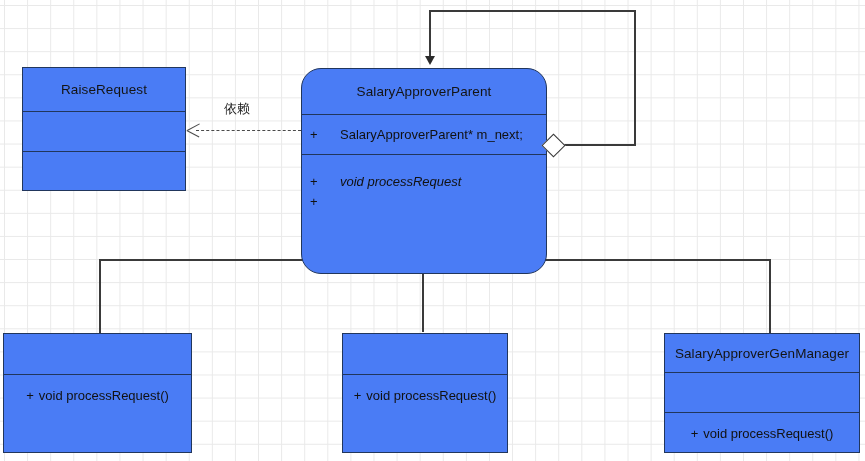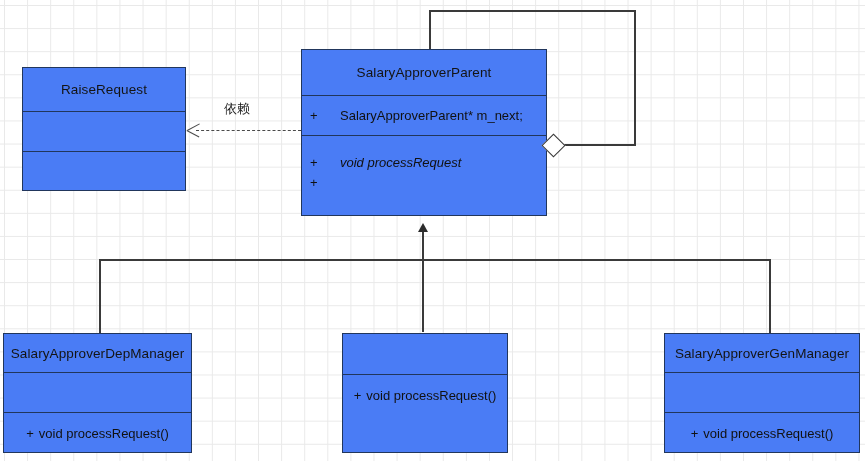--- a/index.html
+++ b/index.html
@@ -170,41 +170,40 @@
     <span style="transform: rotate(-28deg);"></span>
   </div>
   <div class="edge-label" style="left:224px; top:100px;">依赖</div>
 
   <div class="uml-class" style="left:22px; top:67px; width:164px; height:124px;">
     <div class="compartment cls-title" style="height:43px;">RaiseRequest</div>
     <div class="compartment cls-attrs" style="height:40px;"></div>
     <div class="compartment cls-ops" style="height:39px;"></div>
   </div>
 
-  <div class="uml-class" style="left:301px; top:49px; width:246px; height:167px;">
+  <div class="uml-class" style="left:301px; top:68px; width:246px; height:206px;border-radius:20px;">
     <div class="compartment cls-title" style="height:45px;">SalaryApproverParent</div>
     <div class="compartment cls-attrs" style="height:40px; display:flex; align-items:center; padding-left:8px;">
       <div class="row indent">
         <span class="vis">+</span>
         <span class="sig">SalaryApproverParent* m_next;</span>
       </div>
     </div>
     <div class="compartment cls-ops" style="height:80px; display:flex; flex-direction:column; justify-content:center; gap:6px; padding-left:8px; padding-bottom:6px;">
       <div class="row indent abstract">
         <span class="vis">+</span>
         <span class="sig">void processRequest</span>
       </div>
       <div class="row">
         <span class="vis">+</span>
       </div>
     </div>
   </div>
 
   <div class="uml-class" style="left:3px; top:333px; width:189px; height:120px;">
-    <div class="compartment cls-title" style="height:38px;">SalaryApproverDepManager</div>
     <div class="compartment cls-attrs" style="height:40px;"></div>
     <div class="compartment cls-ops" style="height:42px; display:flex; align-items:center; justify-content:center;">
       <div class="row row-center">
         <span class="sig"></span>
         <span>+</span>
         <span style="display:inline-block;width:5px;"></span>
         <span class="sig">void processRequest()</span>
       </div>
     </div>
   </div>

